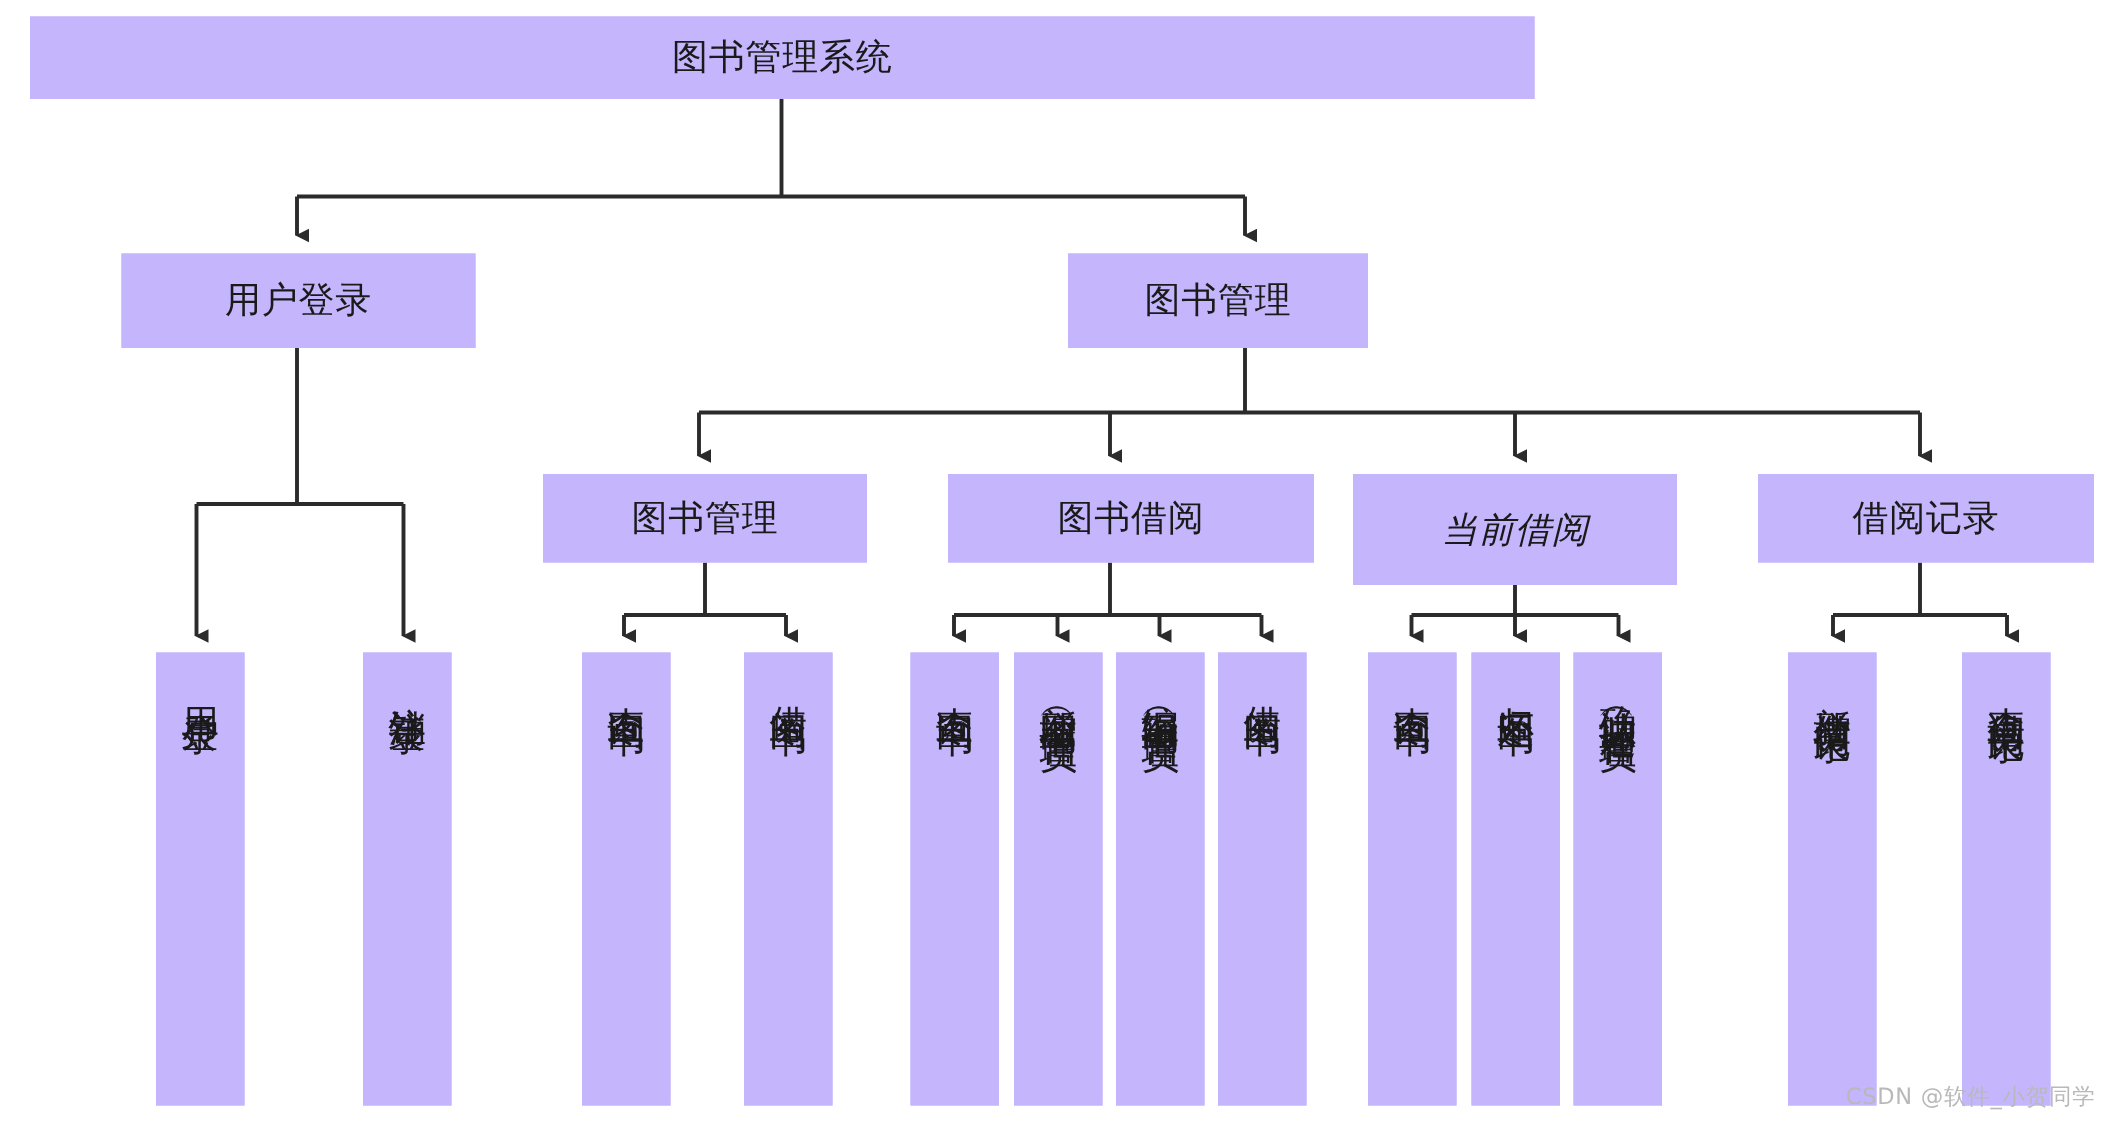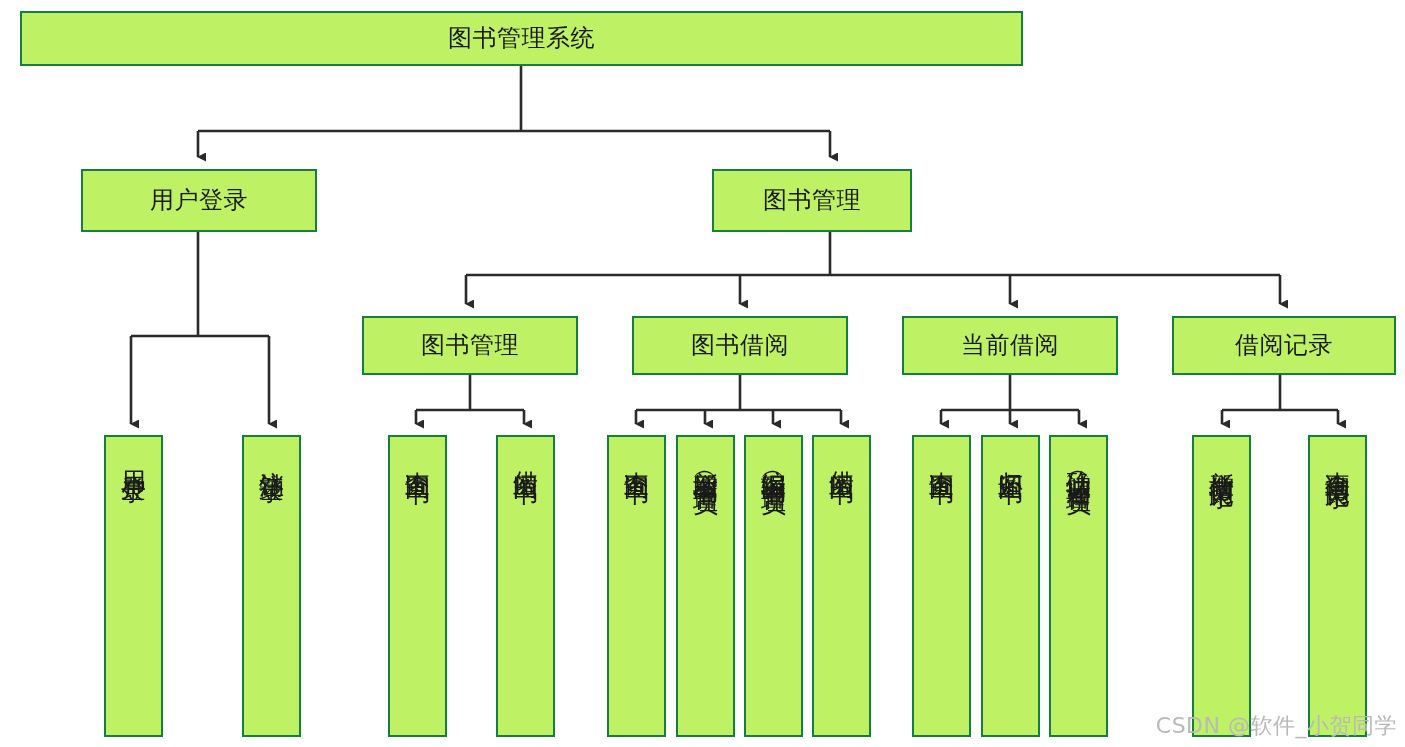--- a/index.html
+++ b/index.html
@@ -8,22 +8,22 @@
     width:1405px;height:747px;
     background:#ffffff;
     font-family:"DejaVu Sans","Liberation Sans",sans-serif;
     overflow:hidden;
     position:relative;
   }
   #canvas{position:absolute;left:0;top:0;width:1405px;height:747px;}
   .node{
     position:absolute;
     box-sizing:border-box;
-    background:#bef264;
-    border:2px solid #15803d;
+    background:#c4b5fd;
+    border:2px solid #c4b5fd;
     display:flex;
     align-items:center;
     justify-content:center;
     color:#1a1a1a;
     z-index:3;
   }
   .node .label{
     display:block;
     text-align:center;
     line-height:1.18;
@@ -45,21 +45,21 @@
     font-size:25px;
     letter-spacing:3px;
     line-height:1;
     white-space:normal;
     max-height:290px;
   }
   .watermark{
     position:absolute;
     right:8px;
     bottom:6px;
-    font-size:22px;
+    font-size:15px;
     color:#b9b9b9;
     letter-spacing:0.5px;
     z-index:6;
     white-space:nowrap;
     pointer-events:none;
   }
   svg#edges{position:absolute;left:0;top:0;width:1405px;height:747px;z-index:1;}
 </style>
 </head>
 <body>
@@ -128,25 +128,25 @@
   </div>
 
   <div class="node h-node" style="left:712px;top:169px;width:200px;height:63px;">
     <span class="label">图书管理</span>
   </div>
 
   <div class="node h-node" style="left:362px;top:316px;width:216px;height:59px;">
     <span class="label">图书管理</span>
   </div>
 
-  <div class="node h-node" style="left:632px;top:316px;width:216px;height:59px;">
+  <div class="node h-node" style="left:632px;top:316px;width:244px;height:59px;">
     <span class="label">图书借阅</span>
   </div>
 
-  <div class="node h-node" style="left:902px;top:316px;width:216px;height:59px;">
+  <div class="node h-node" style="left:902px;top:316px;width:216px;height:74px;font-style:italic;">
     <span class="label">当前借阅</span>
   </div>
 
   <div class="node h-node" style="left:1172px;top:316px;width:224px;height:59px;">
     <span class="label">借阅记录</span>
   </div>
 
   <div class="node v-node" style="left:104px;top:435px;width:59px;height:302px;">
     <span class="label">用户登录</span>
   </div>

